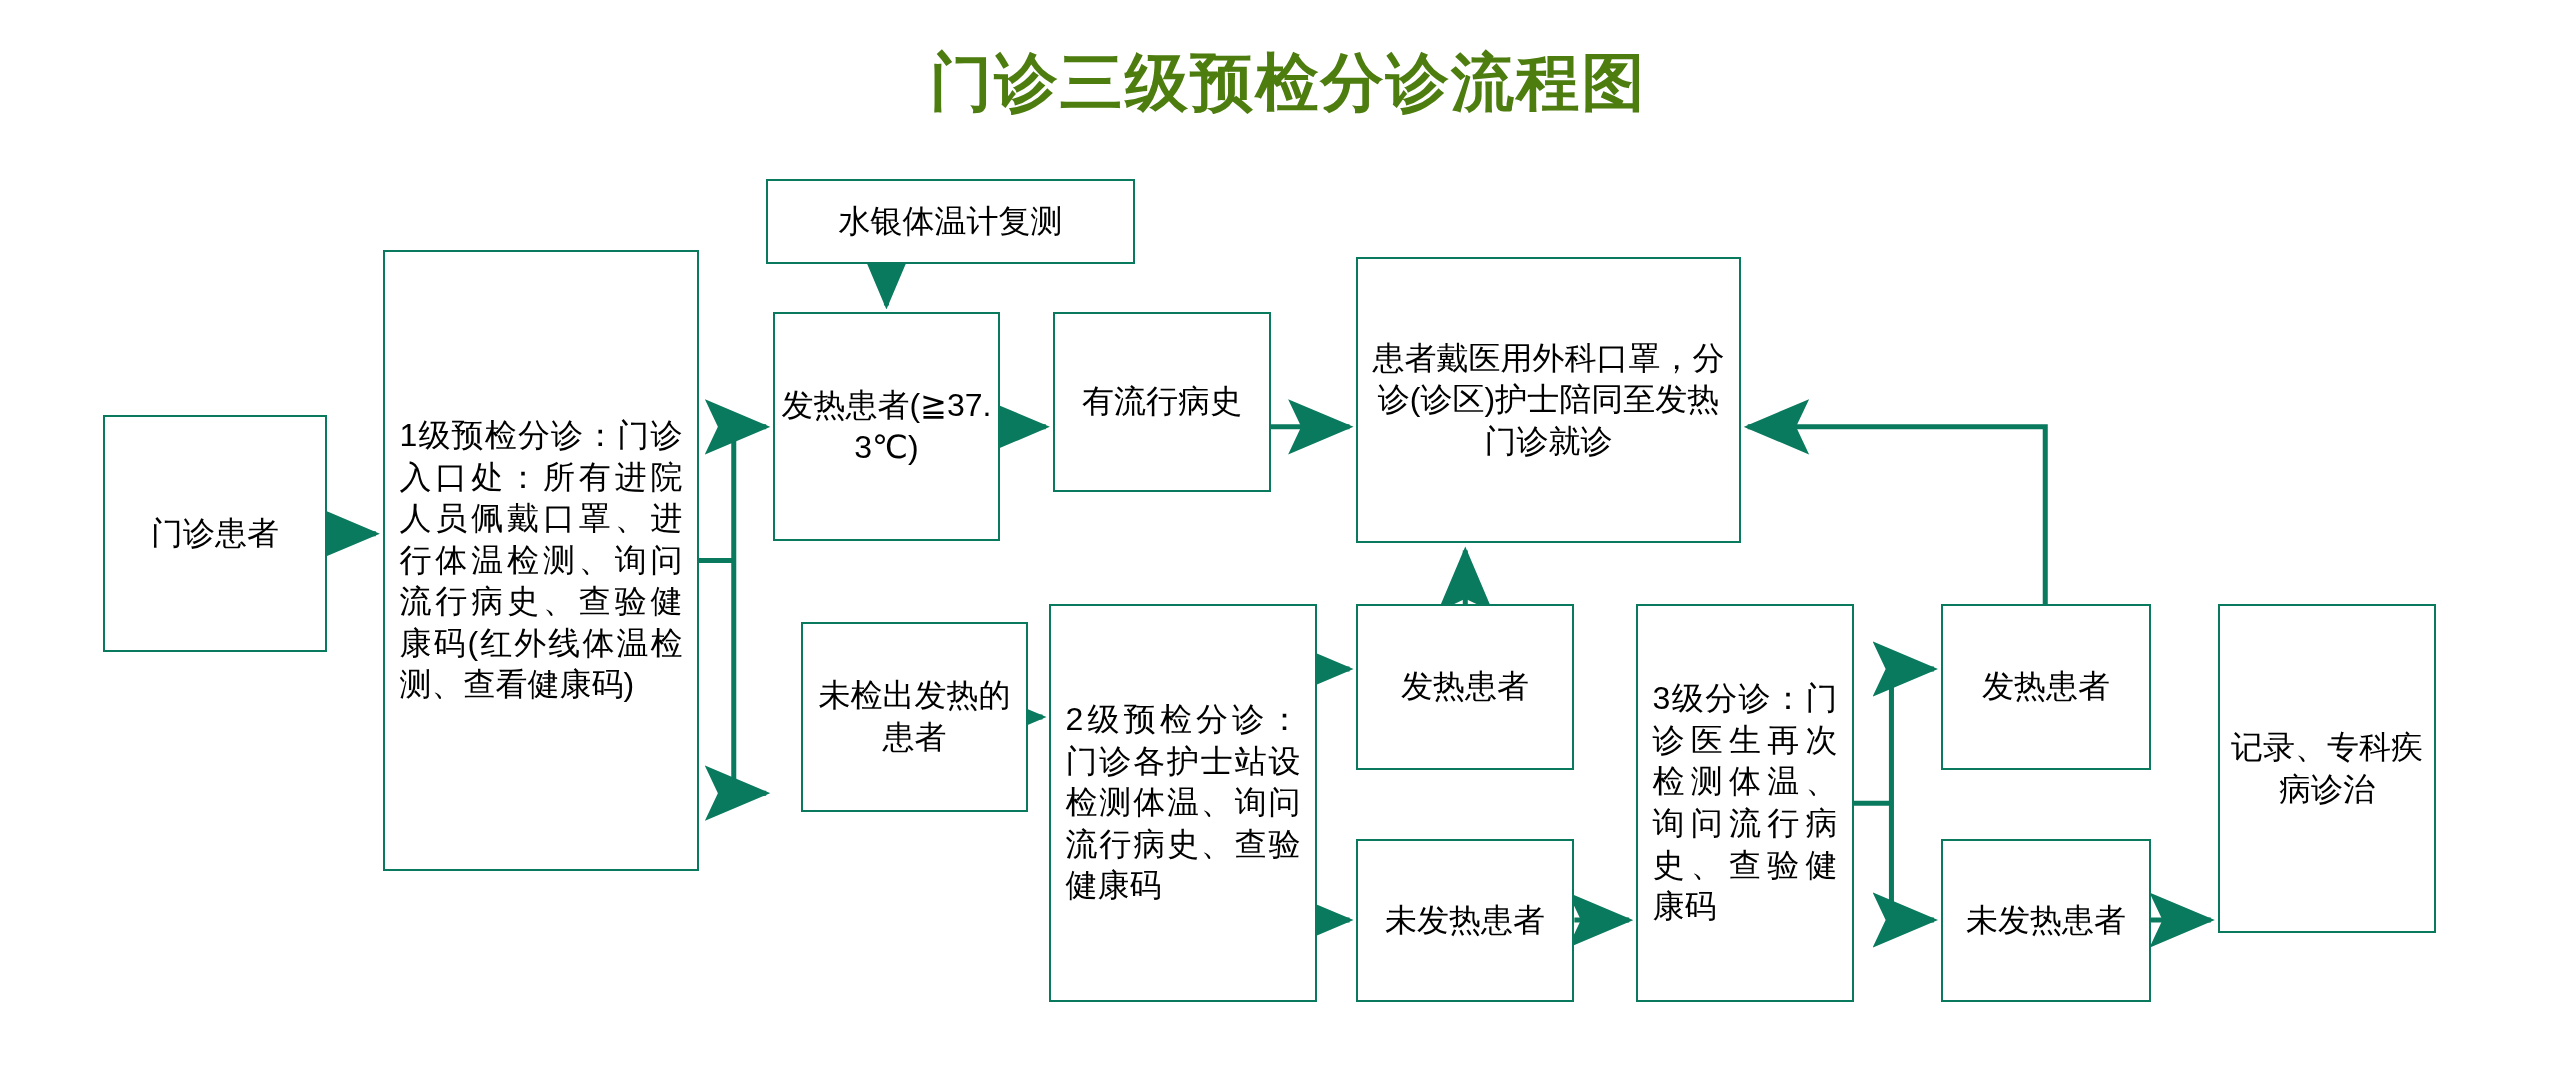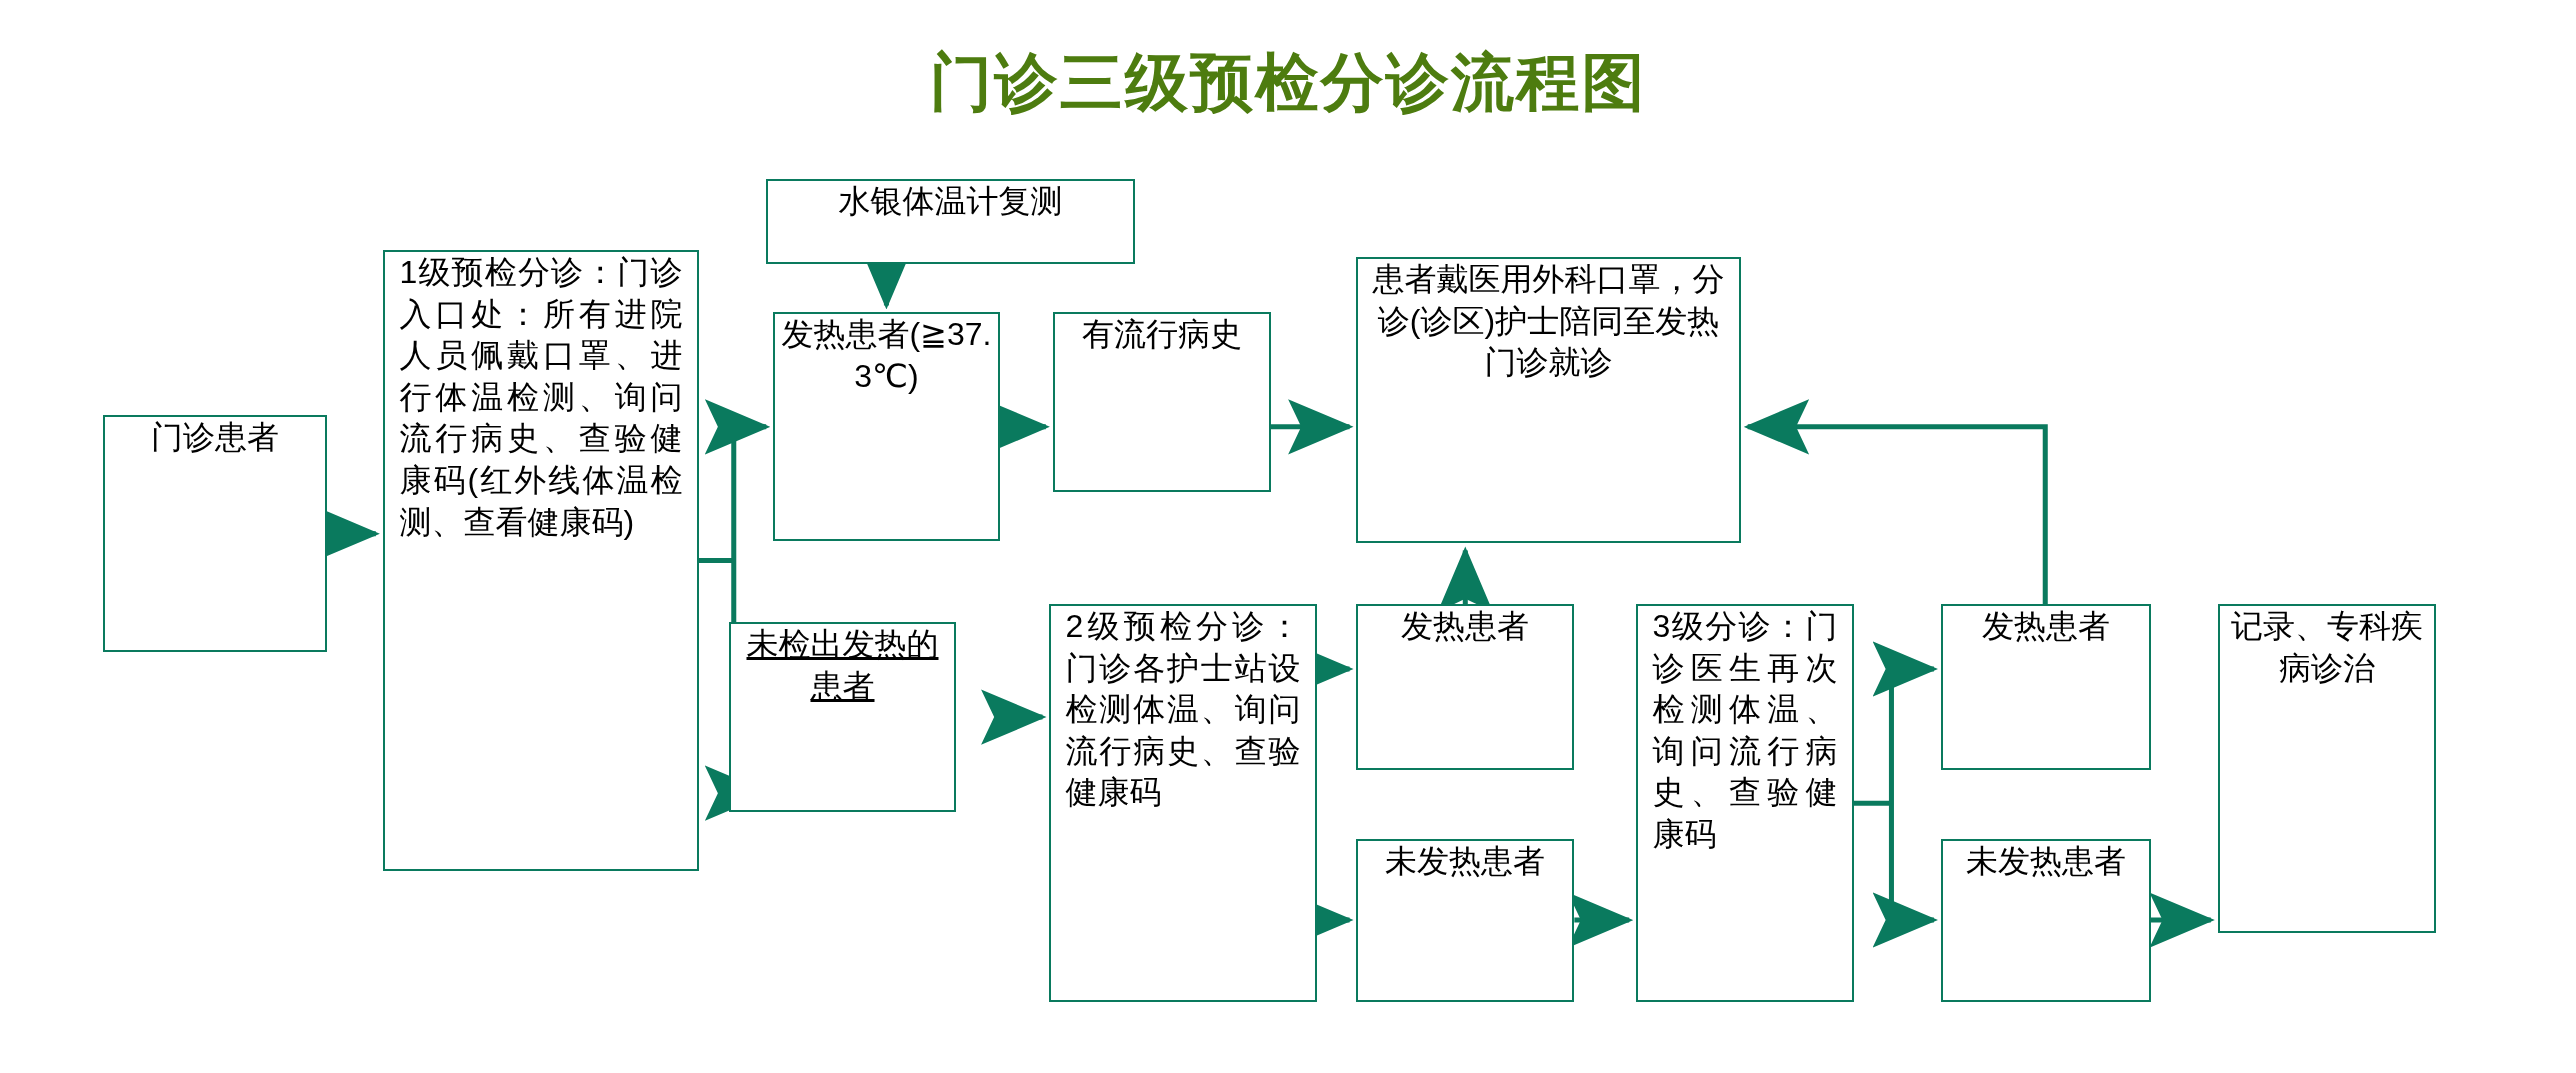--- a/index.html
+++ b/index.html
@@ -39,20 +39,21 @@
     width: 2576px;
     height: 1074px;
     pointer-events: none;
   }
   .node {
     position: absolute;
     box-sizing: border-box;
     border: 2.8px solid #0a7a5e;
     background: #ffffff;
     display: flex;
+    align-items: center;
     justify-content: center;
     text-align: center;
     color: #000000;
     font-family: "Liberation Sans", "DejaVu Sans", sans-serif;
     overflow: hidden;
   }
   .node .node-text {
     display: block;
     width: 100%;
     padding: 0 5.6px;
@@ -66,21 +67,21 @@
     text-align-last: left;
     text-justify: inter-character;
     padding: 0 14.5px;
   }
   .n-patient      { left: 103px;  top: 415px;  width: 224px;  height: 237px; }
   .n-level1       { left: 383px;  top: 250px;  width: 316px;  height: 621px; }
   .n-mercury      { left: 766px; top: 179px;  width: 369px;  height: 85px; }
   .n-fever1       { left: 773px; top: 312px;  width: 227px;  height: 229px; }
   .n-epi          { left: 1053px; top: 312px;  width: 218px;  height: 180px; }
   .n-dispatch     { left: 1356px; top: 257px;  width: 385px;  height: 286px; }
-  .n-nofever-det  { left: 729px; top: 622px; width: 227px;  height: 190px; text-decoration: underline; }
+  .n-nofever-det  { left: 801px; top: 622px; width: 227px;  height: 190px; }
   .n-level2       { left: 1049px; top: 604px; width: 268px;  height: 398px; }
   .n-fever2       { left: 1356px; top: 604px; width: 218px;  height: 166px; }
   .n-nofever2     { left: 1356px; top: 839px; width: 218px;  height: 163px; }
   .n-level3       { left: 1636px; top: 604px; width: 218px;  height: 398px; }
   .n-fever3       { left: 1941px; top: 604px; width: 210px;  height: 166px; }
   .n-nofever3     { left: 1941px; top: 839px; width: 210px;  height: 163px; }
   .n-record       { left: 2218px; top: 604px; width: 218px;  height: 329px; }
 </style>
 </head>
 <body>

